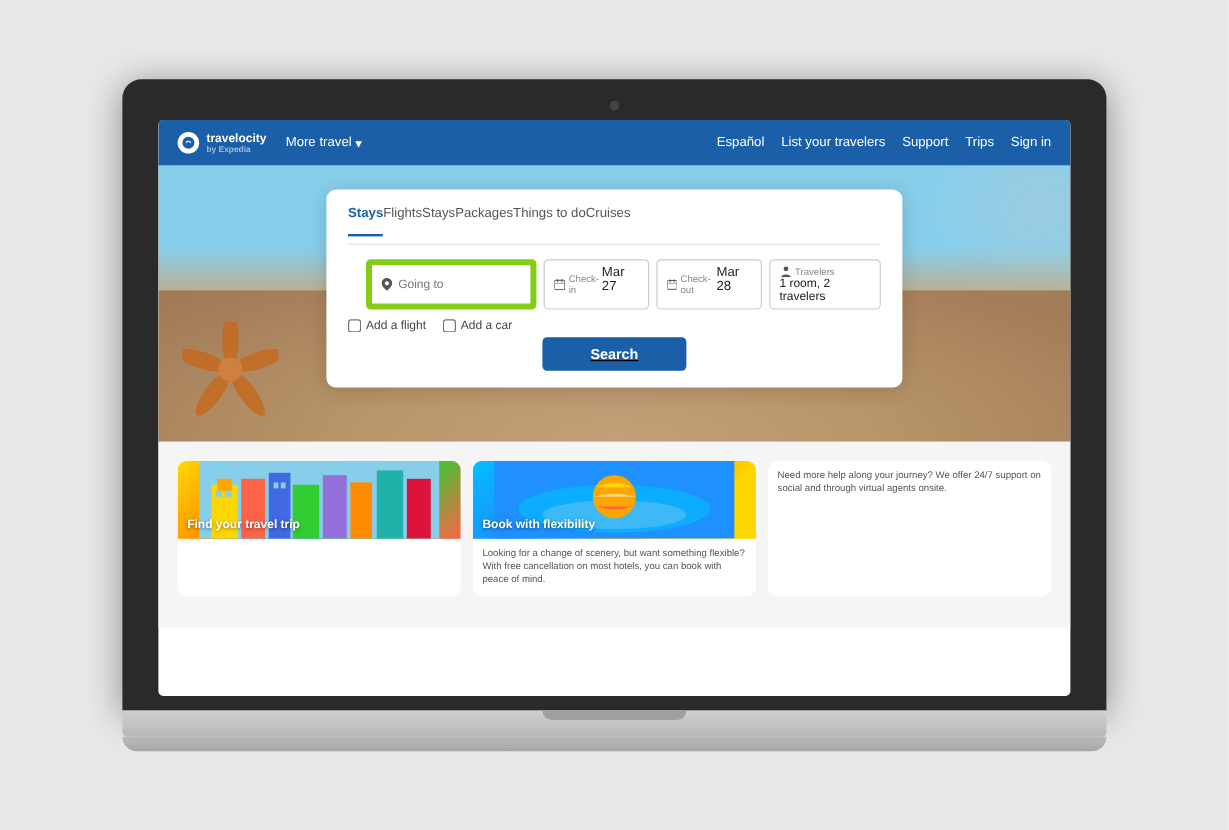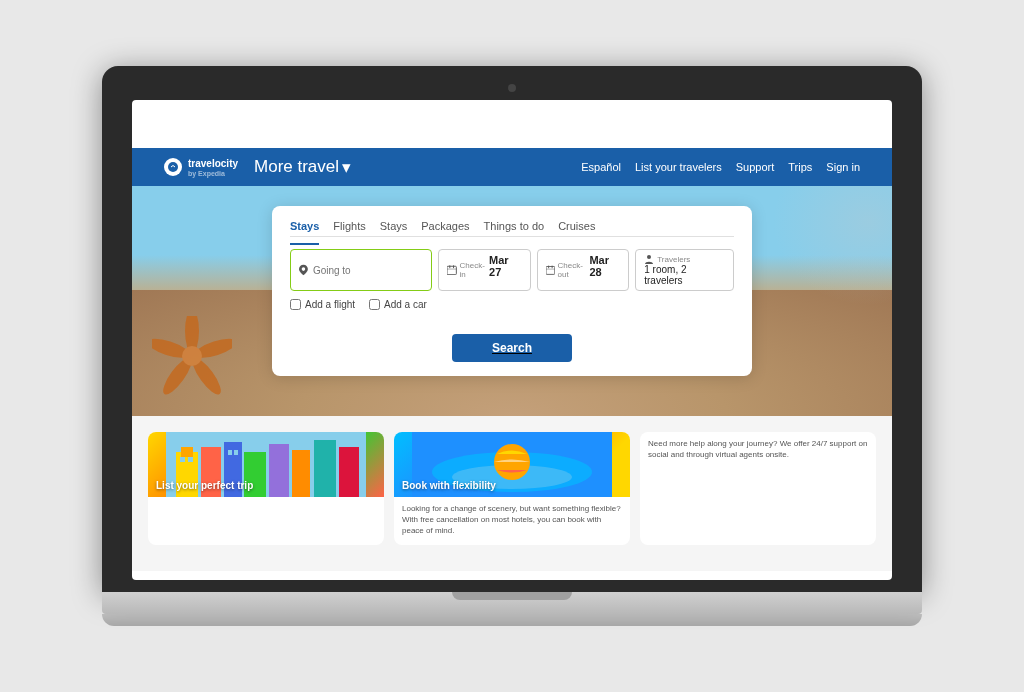--- a/index.html
+++ b/index.html
@@ -63,22 +63,21 @@
       height: 12px;
       border-radius: 0 0 20px 20px;
     }
 
     
     .nav-bar {
       background: #1a5fa8;
       height: 38px;
       display: flex;
       align-items: center;
-      padding: 0 32px;
-      margin-top: 48px;
+      padding: 0 16px;
     }
 
     .nav-logo {
       color: white;
       font-size: 13px;
       font-weight: bold;
       display: flex;
       align-items: center;
       gap: 6px;
       margin-right: 16px;
@@ -100,21 +99,21 @@
       line-height: 1.2;
     }
 
     .nav-logo .logo-sub {
       font-size: 7px;
       opacity: 0.8;
     }
 
     .nav-more {
       color: white;
-      font-size: 17px;
+      font-size: 11px;
       display: flex;
       align-items: center;
       gap: 3px;
       cursor: pointer;
       margin-right: auto;
     }
 
     .nav-right {
       display: flex;
       align-items: center;
@@ -203,24 +202,23 @@
       background: white;
       border-radius: 8px;
       padding: 14px 18px 14px 18px;
       width: 480px;
       box-shadow: 0 2px 16px rgba(0,0,0,0.15);
       z-index: 10;
     }
 
     .search-tabs {
       display: flex;
-      gap: 14px;
       margin-bottom: 12px;
       border-bottom: 1px solid #e0e0e0;
-      padding-bottom: 0;
+      padding-bottom: 15px;
     }
 
     .search-tab {
       font-size: 11px;
       color: #555;
       cursor: pointer;
       padding-bottom: 4px;
       text-decoration: none;
     }
 
@@ -232,26 +230,27 @@
     }
 
     .search-fields {
       display: flex;
       gap: 6px;
       margin-bottom: 8px;
     }
 
     .search-input-wrap {
       flex: 2;
-      border: 1px solid #84cc16;
+      border: 5px solid #84cc16;
       border-radius: 4px;
       padding: 5px 8px;
       display: flex;
       align-items: center;
       gap: 5px;
+      margin-left: 15px;
     }
 
     .search-input-wrap input {
       border: none;
       outline: none;
       font-size: 10px;
       color: #888;
       width: 100%;
     }
 
@@ -263,42 +262,42 @@
       display: flex;
     }
 
     .search-date-label {
       font-size: 8px;
       color: #888;
     }
 
     .search-date-value {
       font-size: 11px;
-      font-weight: bold;
+      font-weight: normal;
       color: #222;
     }
 
     .search-travelers-wrap {
       flex: 1.3;
       border: 1px solid #ccc;
       border-radius: 4px;
       padding: 4px 8px;
       display: flex;
       flex-direction: column;
     }
 
     .search-travelers-value {
       font-size: 10px;
       color: #222;
     }
 
     .search-checkboxes {
       display: flex;
       gap: 14px;
-      margin-bottom: 24px;
+      margin-bottom: 4px;
     }
 
     .search-checkbox {
       display: flex;
       align-items: center;
       gap: 4px;
       font-size: 10px;
       color: #444;
     }
 
@@ -529,21 +528,21 @@
                 <rect x="103" y="12" width="20" height="53" fill="#9370DB"></rect>
                 <rect x="126" y="18" width="18" height="47" fill="#FF8C00"></rect>
                 <rect x="148" y="8" width="22" height="57" fill="#20B2AA"></rect>
                 <rect x="173" y="15" width="20" height="50" fill="#DC143C"></rect>
 
                 <rect x="14" y="25" width="5" height="5" fill="#87CEEB"></rect>
                 <rect x="22" y="25" width="5" height="5" fill="#87CEEB"></rect>
                 <rect x="62" y="18" width="4" height="5" fill="#87CEEB"></rect>
                 <rect x="68" y="18" width="4" height="5" fill="#87CEEB"></rect>
               </svg>
-              <div class="card-title-overlay">List your perfect trip</div>
+              <div class="card-title-overlay">Find your travel trip</div>
             </div>
           </div>
 
           <div class="card">
             <div class="card-img card-img-pool">
               <svg width="100%" height="65" viewBox="0 0 200 65">
                 <rect x="0" y="0" width="200" height="65" fill="#1E90FF"></rect>
 
                 <ellipse cx="100" cy="40" rx="80" ry="20" fill="#00BFFF" opacity="0.6"></ellipse>
                 <ellipse cx="100" cy="45" rx="60" ry="12" fill="#87CEEB" opacity="0.4"></ellipse>

